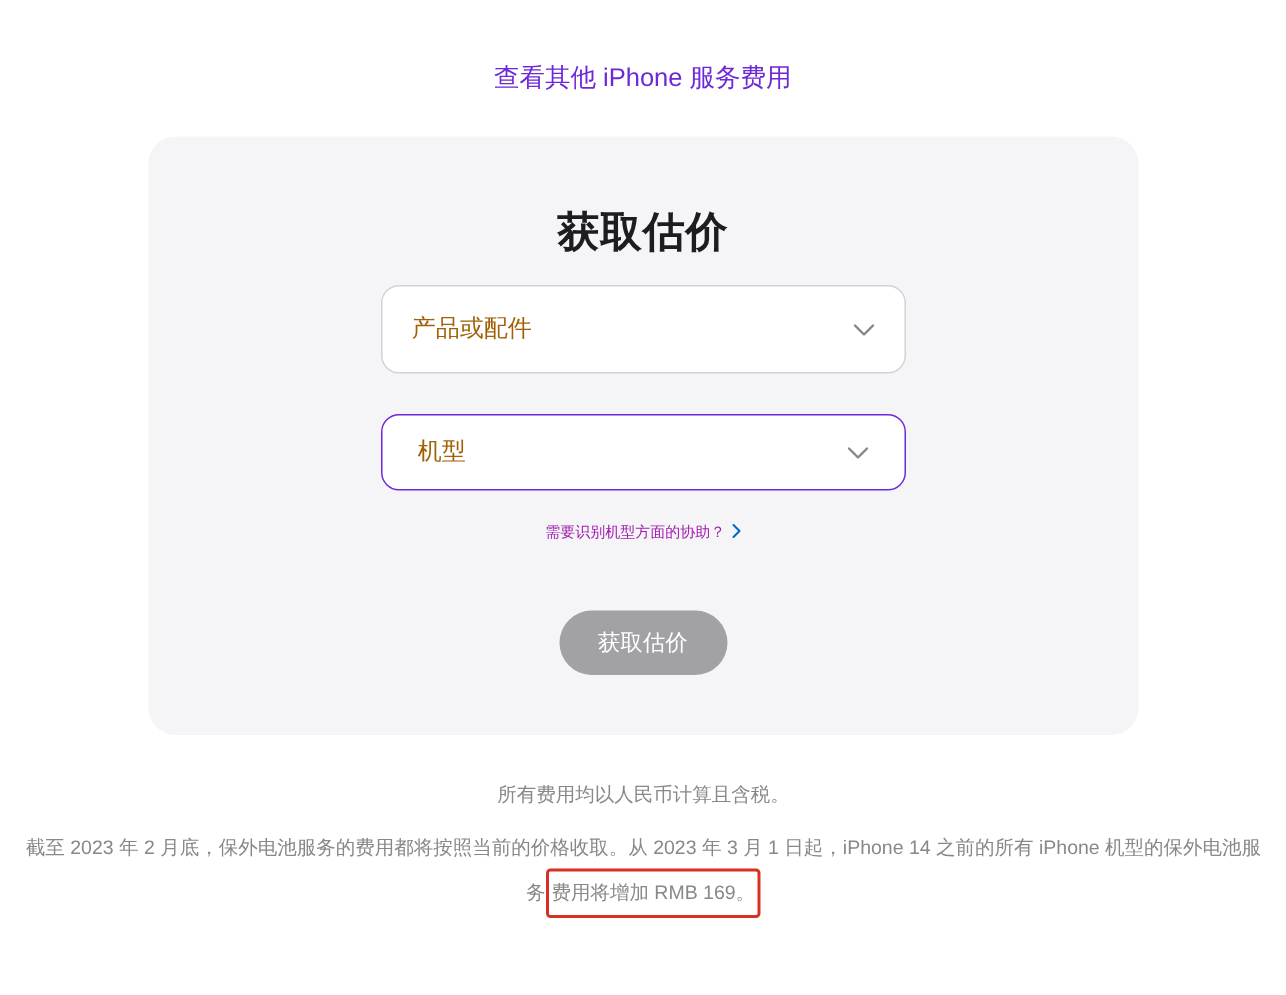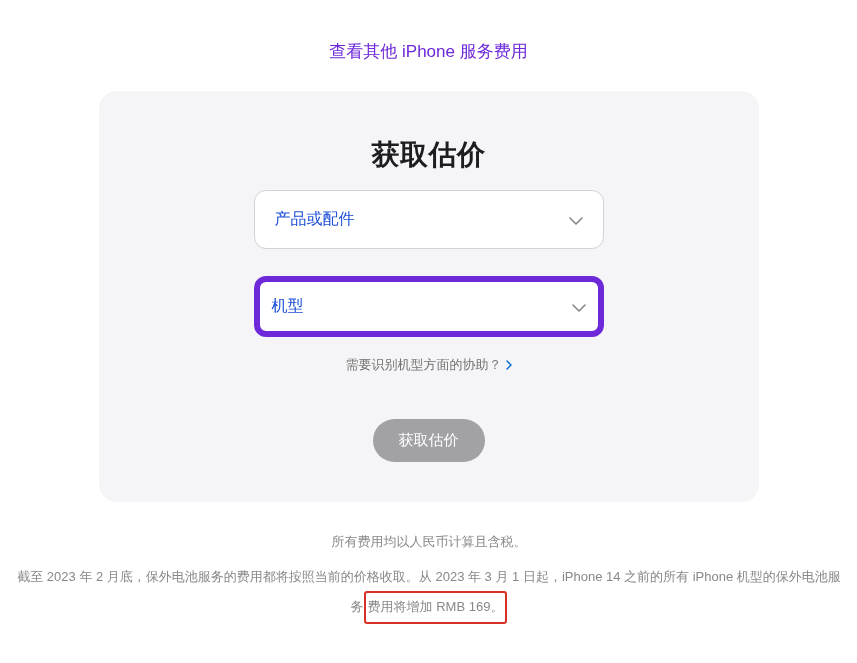--- a/index.html
+++ b/index.html
@@ -53,38 +53,38 @@
       padding: 18px 20px;
       display: flex;
       justify-content: space-between;
       align-items: center;
       cursor: pointer;
     }
     .select-field-2 {
       width: 350px;
       margin: 0 auto 18px auto;
       background: #ffffff;
-      border: 6px solid #6d28d9;
+      border: 1px solid #6d28d9;
       border-radius: 12px;
-      padding: 14px 12px;
+      padding: 14px 24px;
       display: flex;
       justify-content: space-between;
       align-items: center;
       cursor: pointer;
     }
     .select-label {
-      color: #1d4ed8;
+      color: #a16207;
       font-size: 16px;
     }
     .chevron {
       color: #86868b;
     }
     .help-link {
-      color: #737373;
-      font-size: 13px;
+      color: #a21caf;
+      font-size: 10px;
       text-decoration: none;
       display: inline-flex;
       align-items: center;
       gap: 4px;
       margin-bottom: 45px;
     }
     .submit-btn {
       background: #a1a1a6;
       color: #ffffff;
       border: none;

